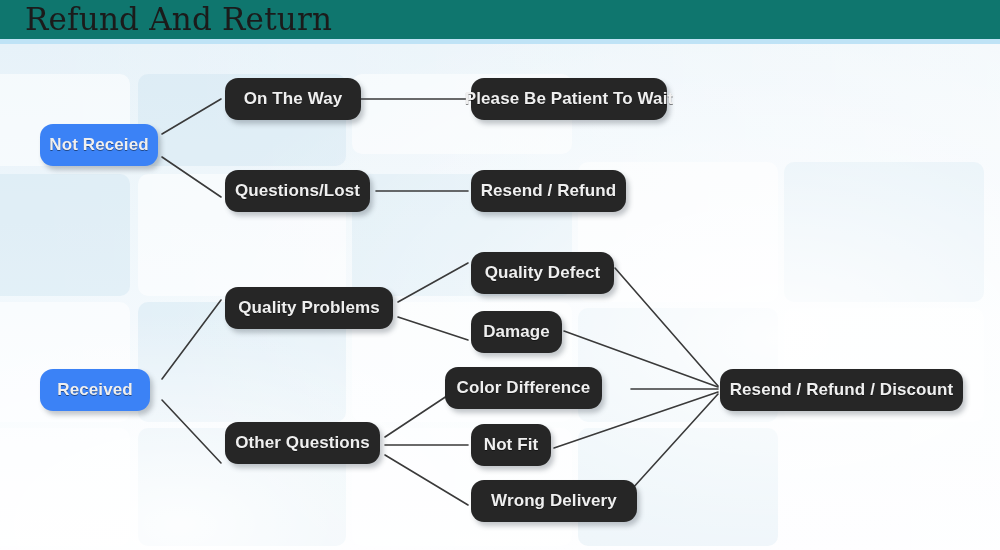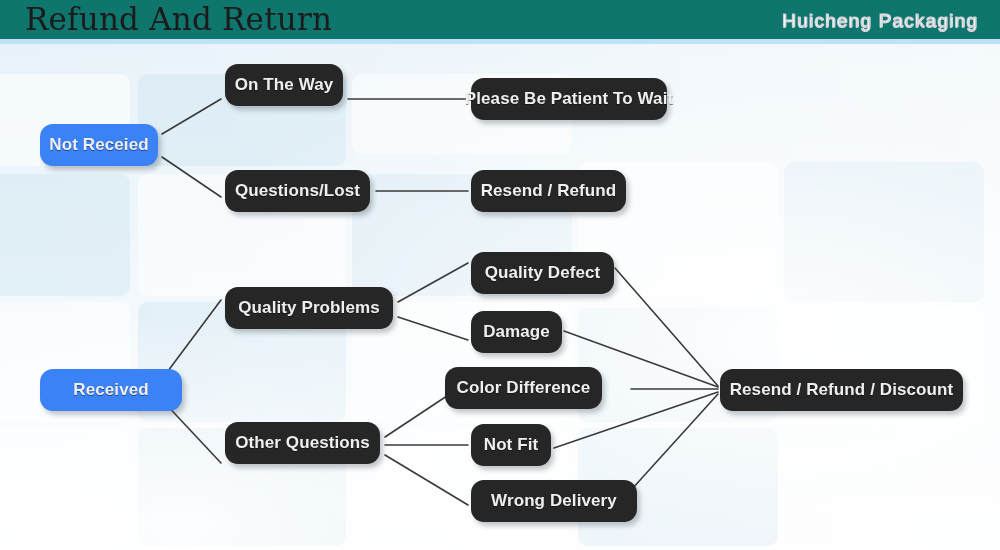--- a/index.html
+++ b/index.html
@@ -159,34 +159,33 @@
       <line x1="385" y1="455" x2="468" y2="505" stroke="#3a3a3a" stroke-width="1.6" stroke-linecap="round"></line>
       <line x1="615" y1="268" x2="718" y2="386" stroke="#3a3a3a" stroke-width="1.6" stroke-linecap="round"></line>
       <line x1="564" y1="331" x2="718" y2="387" stroke="#3a3a3a" stroke-width="1.6" stroke-linecap="round"></line>
       <line x1="631" y1="389" x2="718" y2="389" stroke="#3a3a3a" stroke-width="1.6" stroke-linecap="round"></line>
       <line x1="554" y1="448" x2="718" y2="392" stroke="#3a3a3a" stroke-width="1.6" stroke-linecap="round"></line>
       <line x1="622" y1="500" x2="718" y2="394" stroke="#3a3a3a" stroke-width="1.6" stroke-linecap="round"></line>
     </svg>
 
   <div id="nodes-layer">
       <div class="node root" style="left: 40px; top: 124px; width: 118px;">Not Receied</div>
-      <div class="node root" style="left: 40px; top: 369px; width: 142px; text-align: right;">Received</div>
-      <div class="node" style="left: 225px; top: 64px; width: 118px;">On The Way</div>
+      <div class="node root" style="left: 40px; top: 369px; width: 110px; text-align: right;">Received</div>
+      <div class="node" style="left: 225px; top: 78px; width: 136px;">On The Way</div>
       <div class="node" style="left: 225px; top: 170px; width: 145px;">Questions/Lost</div>
       <div class="node" style="left: 225px; top: 287px; width: 168px;">Quality Problems</div>
       <div class="node" style="left: 225px; top: 422px; width: 155px;">Other Questions</div>
       <div class="node" style="left: 471px; top: 78px; width: 196px;">Please Be Patient To Wait</div>
       <div class="node" style="left: 471px; top: 170px; width: 155px;">Resend / Refund</div>
       <div class="node" style="left: 471px; top: 252px; width: 143px;">Quality Defect</div>
       <div class="node" style="left: 471px; top: 311px; width: 91px;">Damage</div>
       <div class="node" style="left: 445px; top: 367px; width: 157px;">Color Difference</div>
       <div class="node" style="left: 471px; top: 424px; width: 80px;">Not Fit</div>
       <div class="node" style="left: 471px; top: 480px; width: 166px;">Wrong Delivery</div>
       <div class="node" style="left: 720px; top: 369px; width: 243px;">Resend / Refund / Discount</div>
     </div>
 
   <div id="header">
     <div id="page-title">Refund And Return</div>
-    <div id="brand-name">Huicheng Packaging</div>
     <div id="header-rule"></div>
   </div>
 
 </div>
 
 </body></html>

